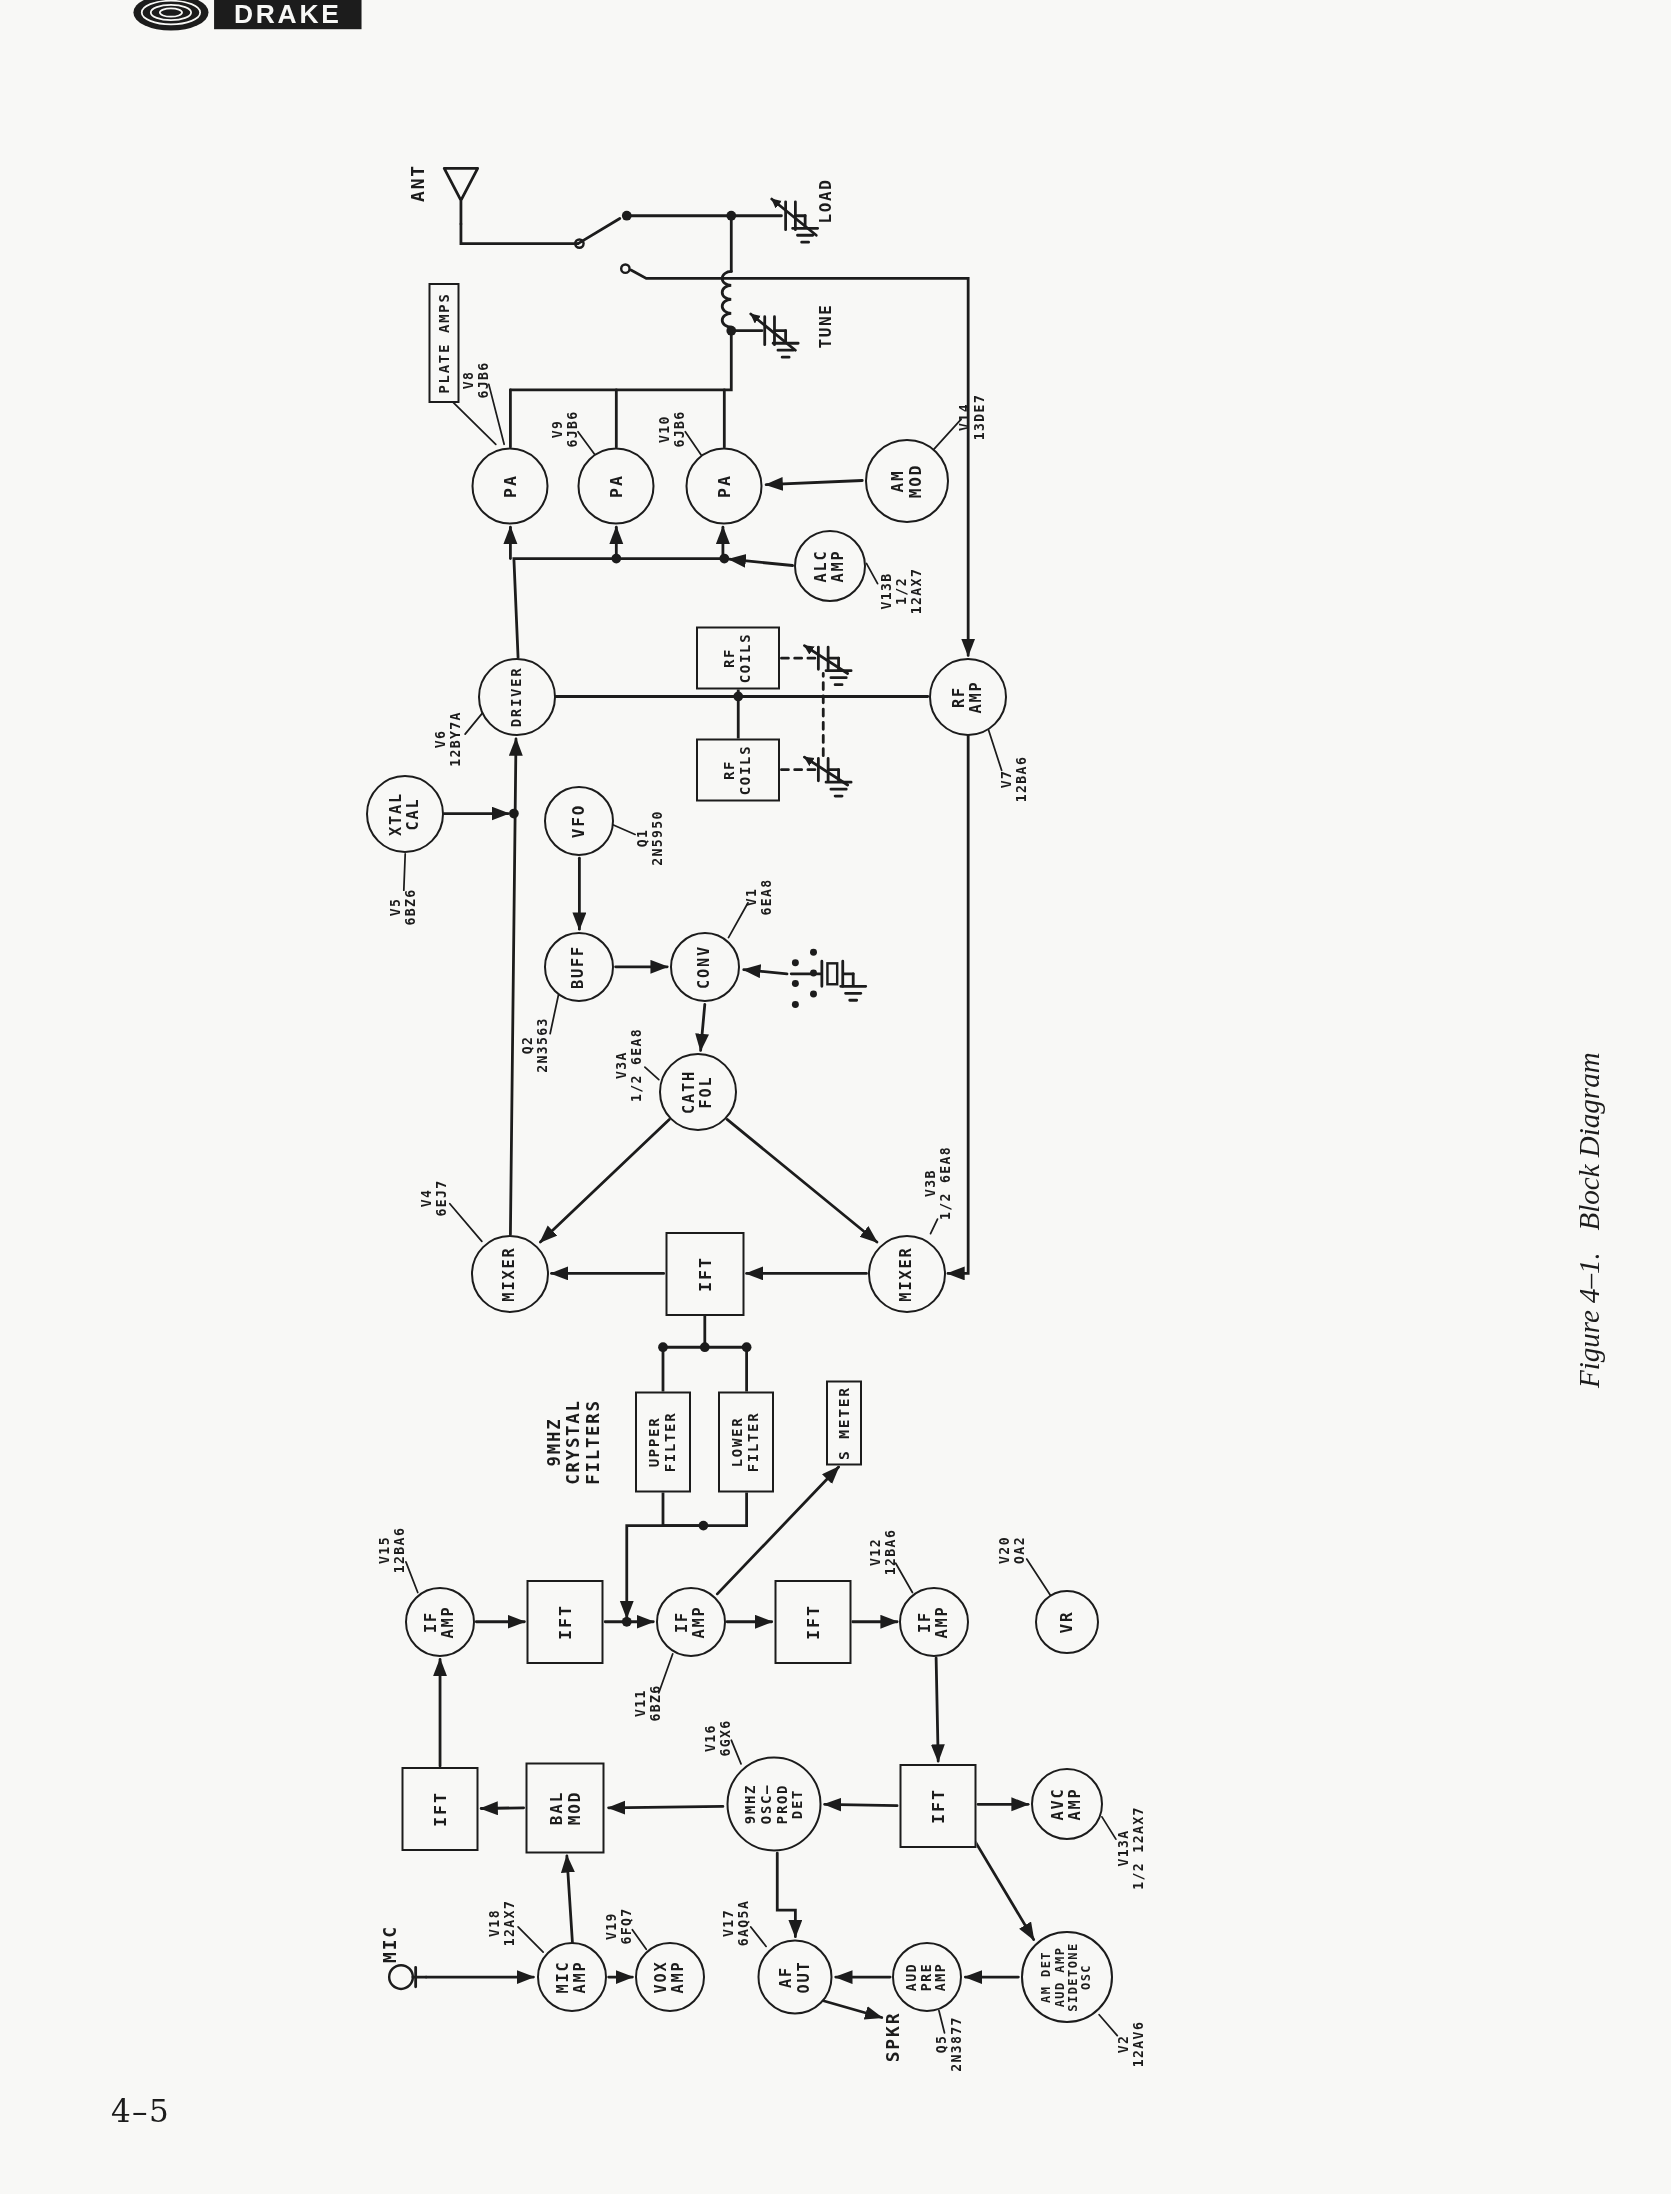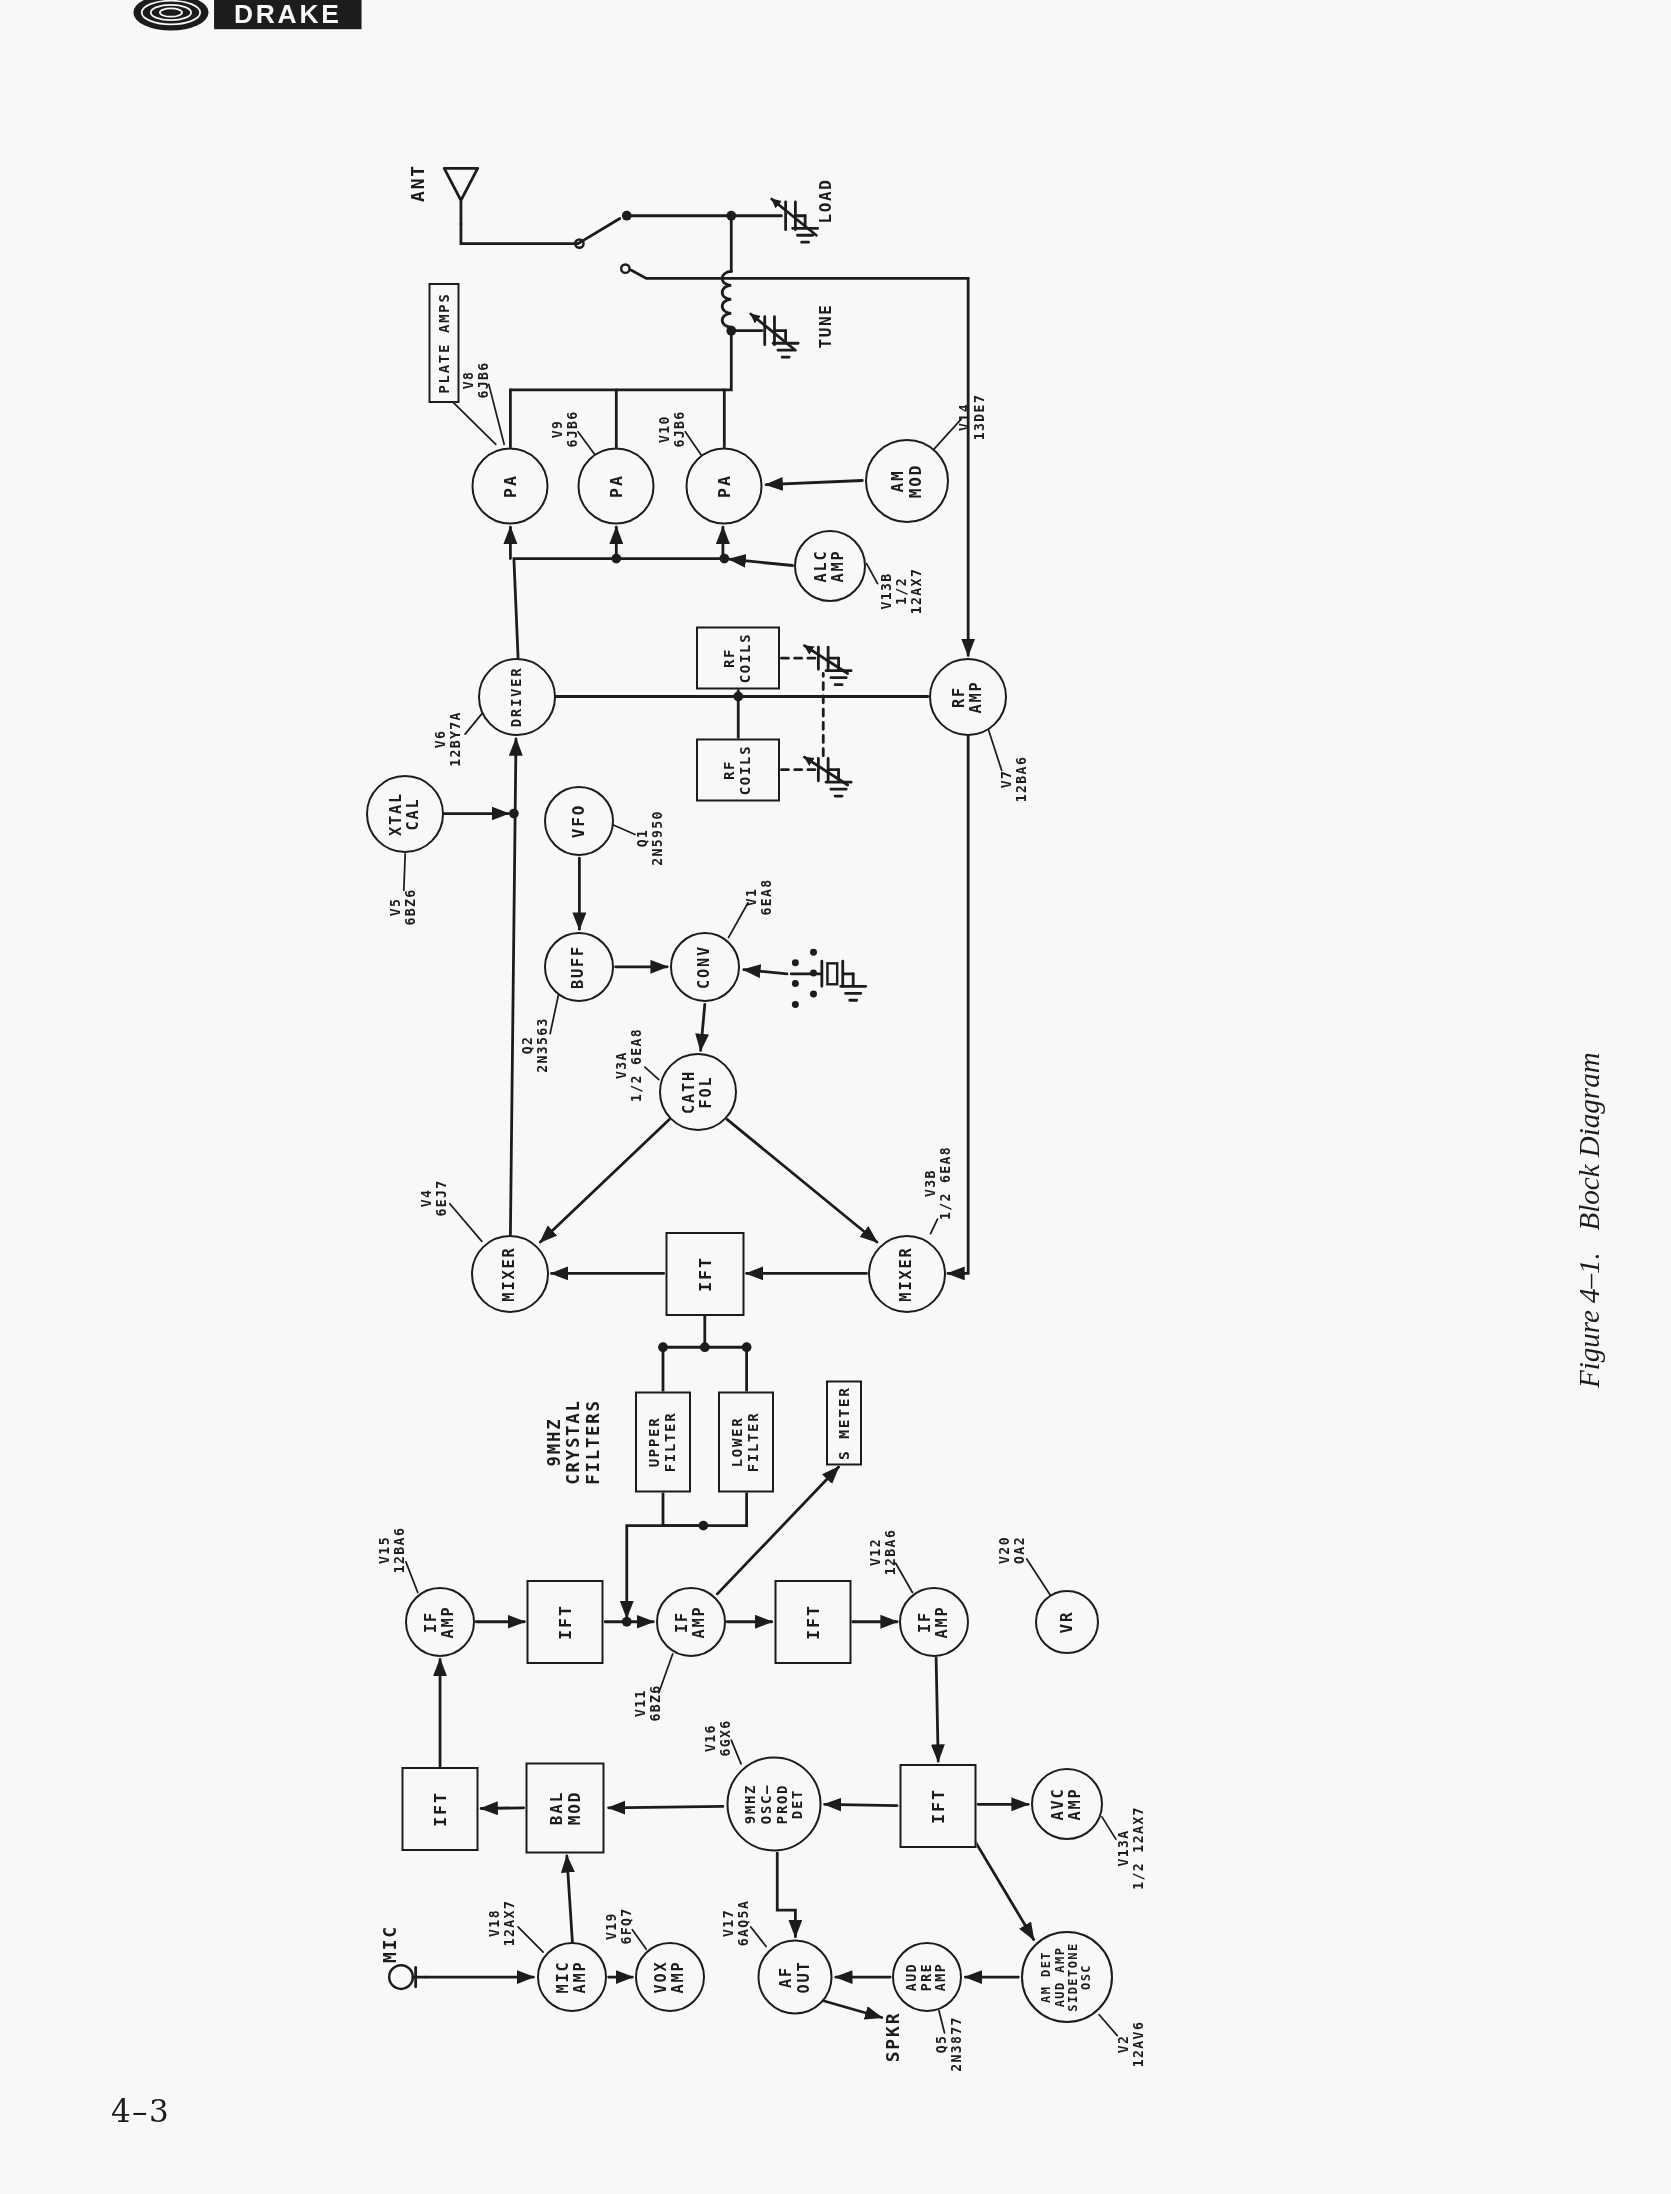--- a/index.html
+++ b/index.html
@@ -471,14 +471,14 @@
       </div>
       <div class="node l" style="left: 641px; top: 240px; font-size: 17.4px;">
         <div>9MHZ</div>
         <div>CRYSTAL</div>
         <div>FILTERS</div>
       </div>
     </div>
 </div>
 
 <div id="figure-caption">Figure 4–1.   Block Diagram</div>
-<div id="page-number">4–3</div>
+<div id="page-number">4–5</div>
 
 
 </body></html>

